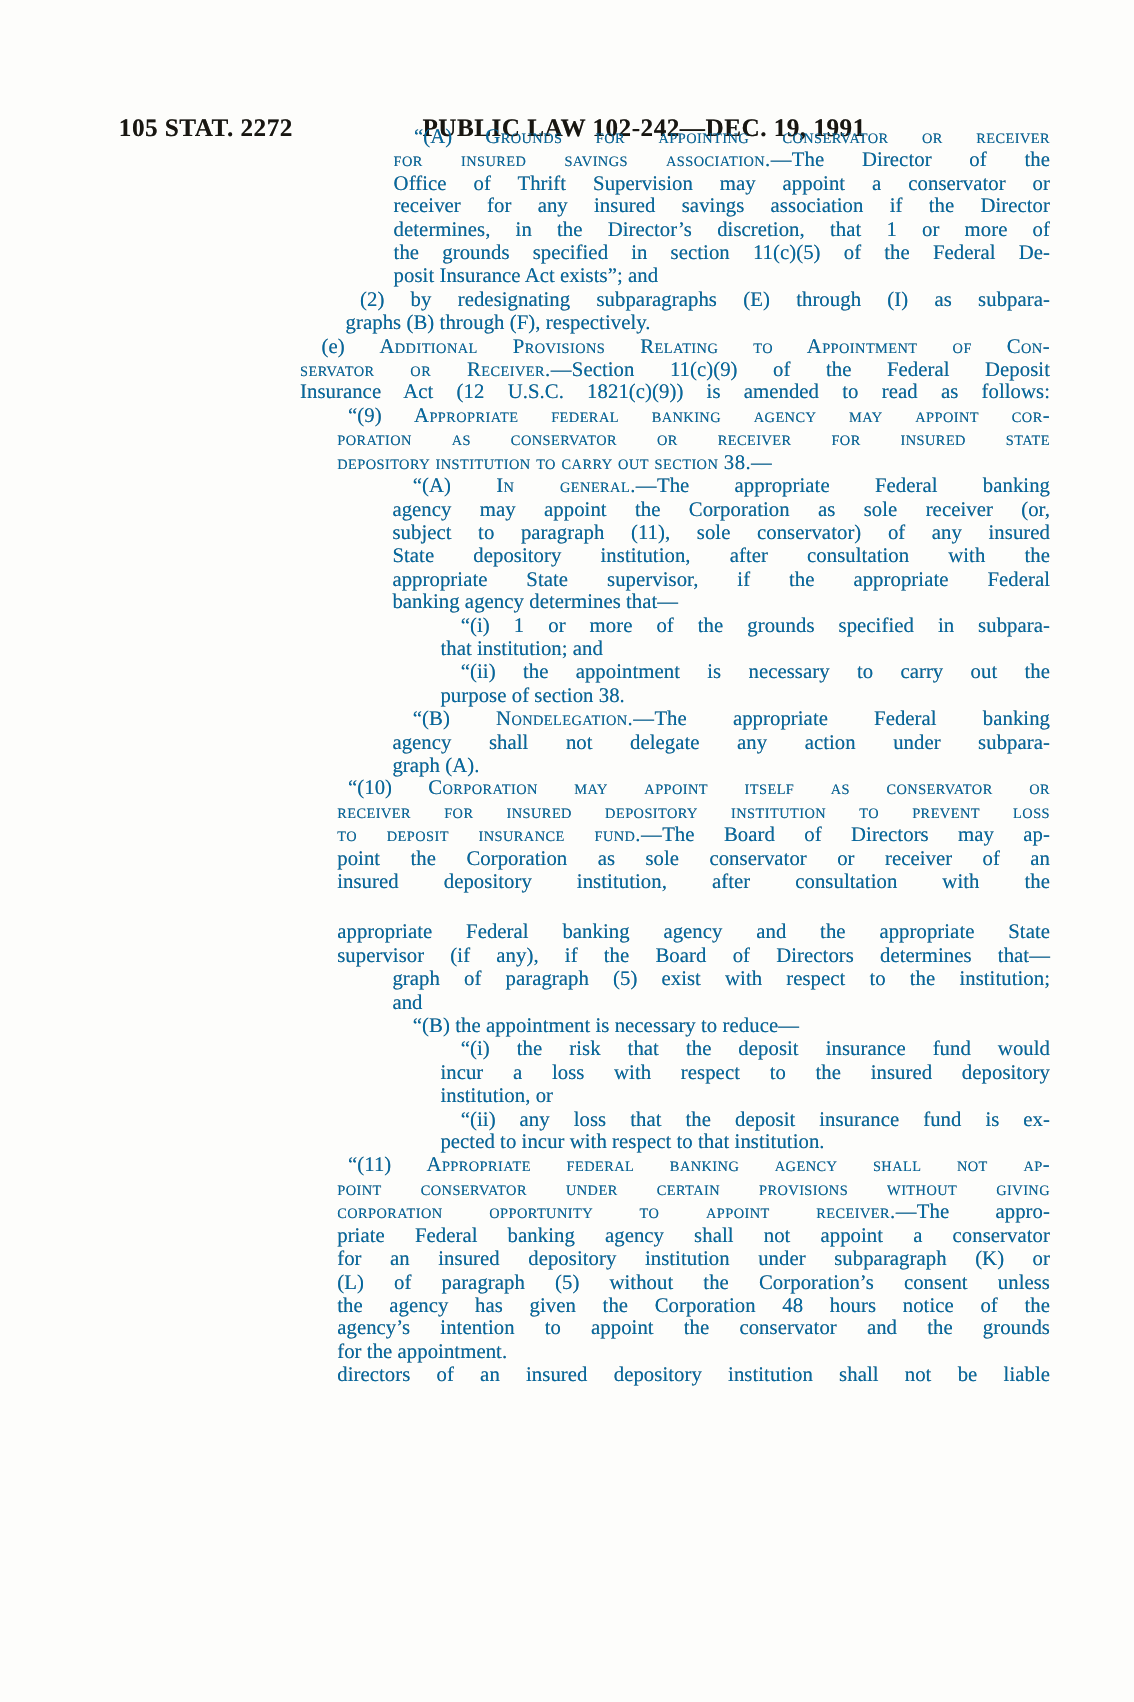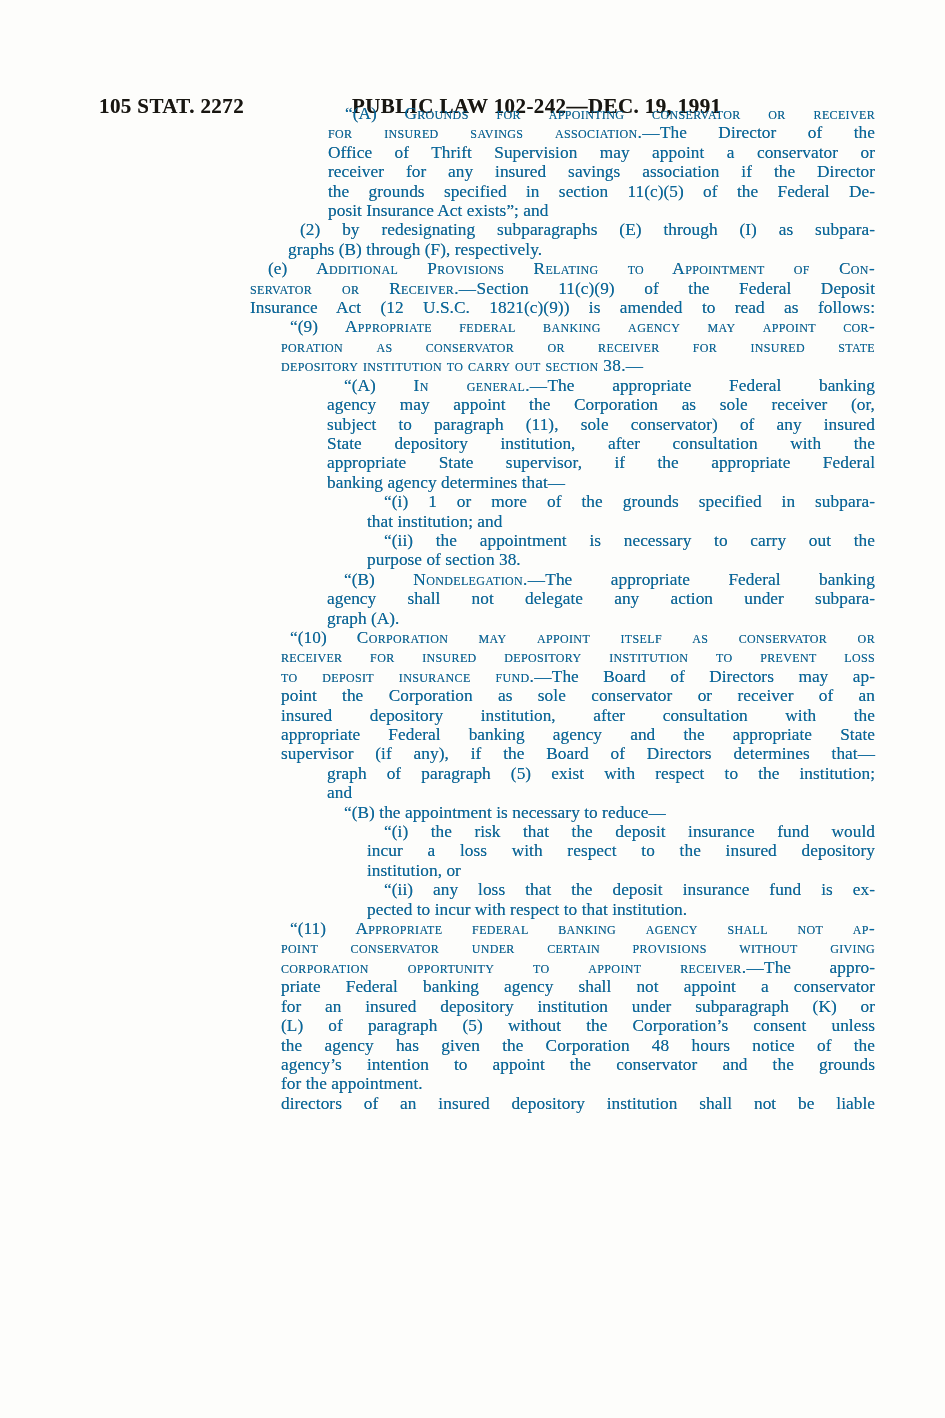--- a/index.html
+++ b/index.html
@@ -62,20 +62,21 @@
 <div class="page">
   <div>
     <span class="hdr-stat">105 STAT. 2272</span>
     <span class="hdr-law">PUBLIC LAW 102-242—DEC. 19, 1991</span>
   </div>
   <div class="doc-body">
       <div class="line j" style="padding-left: 95px;"><span class="rm">“(A) </span><span class="sc">Grounds for appointing conservator or receiver</span></div>
       <div class="line j" style="padding-left: 78px;"><span class="sc">for insured savings association.—</span><span class="rm">The Director of the</span></div>
       <div class="line j" style="padding-left: 78px;"><span class="rm">Office of Thrift Supervision may appoint a conservator or</span></div>
       <div class="line j" style="padding-left: 78px;"><span class="rm">receiver for any insured savings association if the Director</span></div>
+      <div class="line j" style="padding-left: 78px;"><span class="rm">determines, in the Director’s discretion, that 1 or more of</span></div>
       <div class="line j" style="padding-left: 78px;"><span class="rm">the grounds specified in section 11(c)(5) of the Federal De-</span></div>
       <div class="line" style="padding-left: 78px;"><span class="rm">posit Insurance Act exists”; and</span></div>
       <div class="line j" style="padding-left: 50px;"><span class="rm">(2) by redesignating subparagraphs (E) through (I) as subpara-</span></div>
       <div class="line" style="padding-left: 38px;"><span class="rm">graphs (B) through (F), respectively.</span></div>
       <div class="line j" style="padding-left: 18px;"><span class="rm">(e) </span><span class="sc">Additional Provisions Relating to Appointment of Con-</span></div>
       <div class="line j" style="padding-left: 0px;"><span class="sc">servator or Receiver.—</span><span class="rm">Section 11(c)(9) of the Federal Deposit</span></div>
       <div class="line j" style="padding-left: 0px;"><span class="rm">Insurance Act (12 U.S.C. 1821(c)(9)) is amended to read as follows:</span></div>
       <div class="line j" style="padding-left: 40px;"><span class="rm">“(9) </span><span class="sc">Appropriate federal banking agency may appoint cor-</span></div>
       <div class="line j" style="padding-left: 31px;"><span class="sc">poration as conservator or receiver for insured state</span></div>
       <div class="line" style="padding-left: 31px;"><span class="sc">depository institution to carry out section 38.—</span></div>
@@ -90,21 +91,21 @@
       <div class="line j" style="padding-left: 134px;"><span class="rm">“(ii) the appointment is necessary to carry out the</span></div>
       <div class="line" style="padding-left: 117px;"><span class="rm">purpose of section 38.</span></div>
       <div class="line j" style="padding-left: 94px;"><span class="rm">“(B) </span><span class="sc">Nondelegation.—</span><span class="rm">The appropriate Federal banking</span></div>
       <div class="line j" style="padding-left: 77px;"><span class="rm">agency shall not delegate any action under subpara-</span></div>
       <div class="line" style="padding-left: 77px;"><span class="rm">graph (A).</span></div>
       <div class="line j" style="padding-left: 40px;"><span class="rm">“(10) </span><span class="sc">Corporation may appoint itself as conservator or</span></div>
       <div class="line j" style="padding-left: 31px;"><span class="sc">receiver for insured depository institution to prevent loss</span></div>
       <div class="line j" style="padding-left: 31px;"><span class="sc">to deposit insurance fund.—</span><span class="rm">The Board of Directors may ap-</span></div>
       <div class="line j" style="padding-left: 31px;"><span class="rm">point the Corporation as sole conservator or receiver of an</span></div>
       <div class="line j" style="padding-left: 31px;"><span class="rm">insured depository institution, after consultation with the</span></div>
-      <div class="line j" style="padding-left: 31px;"><span class="rm">appropriate Federal banking agency and the appropriate State</span></div>
+      <div class="line j" style="padding-left: 31px; margin-top: 23px;"><span class="rm">appropriate Federal banking agency and the appropriate State</span></div>
       <div class="line j" style="padding-left: 31px;"><span class="rm">supervisor (if any), if the Board of Directors determines that—</span></div>
       <div class="line j" style="padding-left: 77px;"><span class="rm">graph of paragraph (5) exist with respect to the institution;</span></div>
       <div class="line" style="padding-left: 77px;"><span class="rm">and</span></div>
       <div class="line" style="padding-left: 94px;"><span class="rm">“(B) the appointment is necessary to reduce—</span></div>
       <div class="line j" style="padding-left: 134px;"><span class="rm">“(i) the risk that the deposit insurance fund would</span></div>
       <div class="line j" style="padding-left: 117px;"><span class="rm">incur a loss with respect to the insured depository</span></div>
       <div class="line" style="padding-left: 117px;"><span class="rm">institution, or</span></div>
       <div class="line j" style="padding-left: 134px;"><span class="rm">“(ii) any loss that the deposit insurance fund is ex-</span></div>
       <div class="line" style="padding-left: 117px;"><span class="rm">pected to incur with respect to that institution.</span></div>
       <div class="line j" style="padding-left: 40px;"><span class="rm">“(11) </span><span class="sc">Appropriate federal banking agency shall not ap-</span></div>

